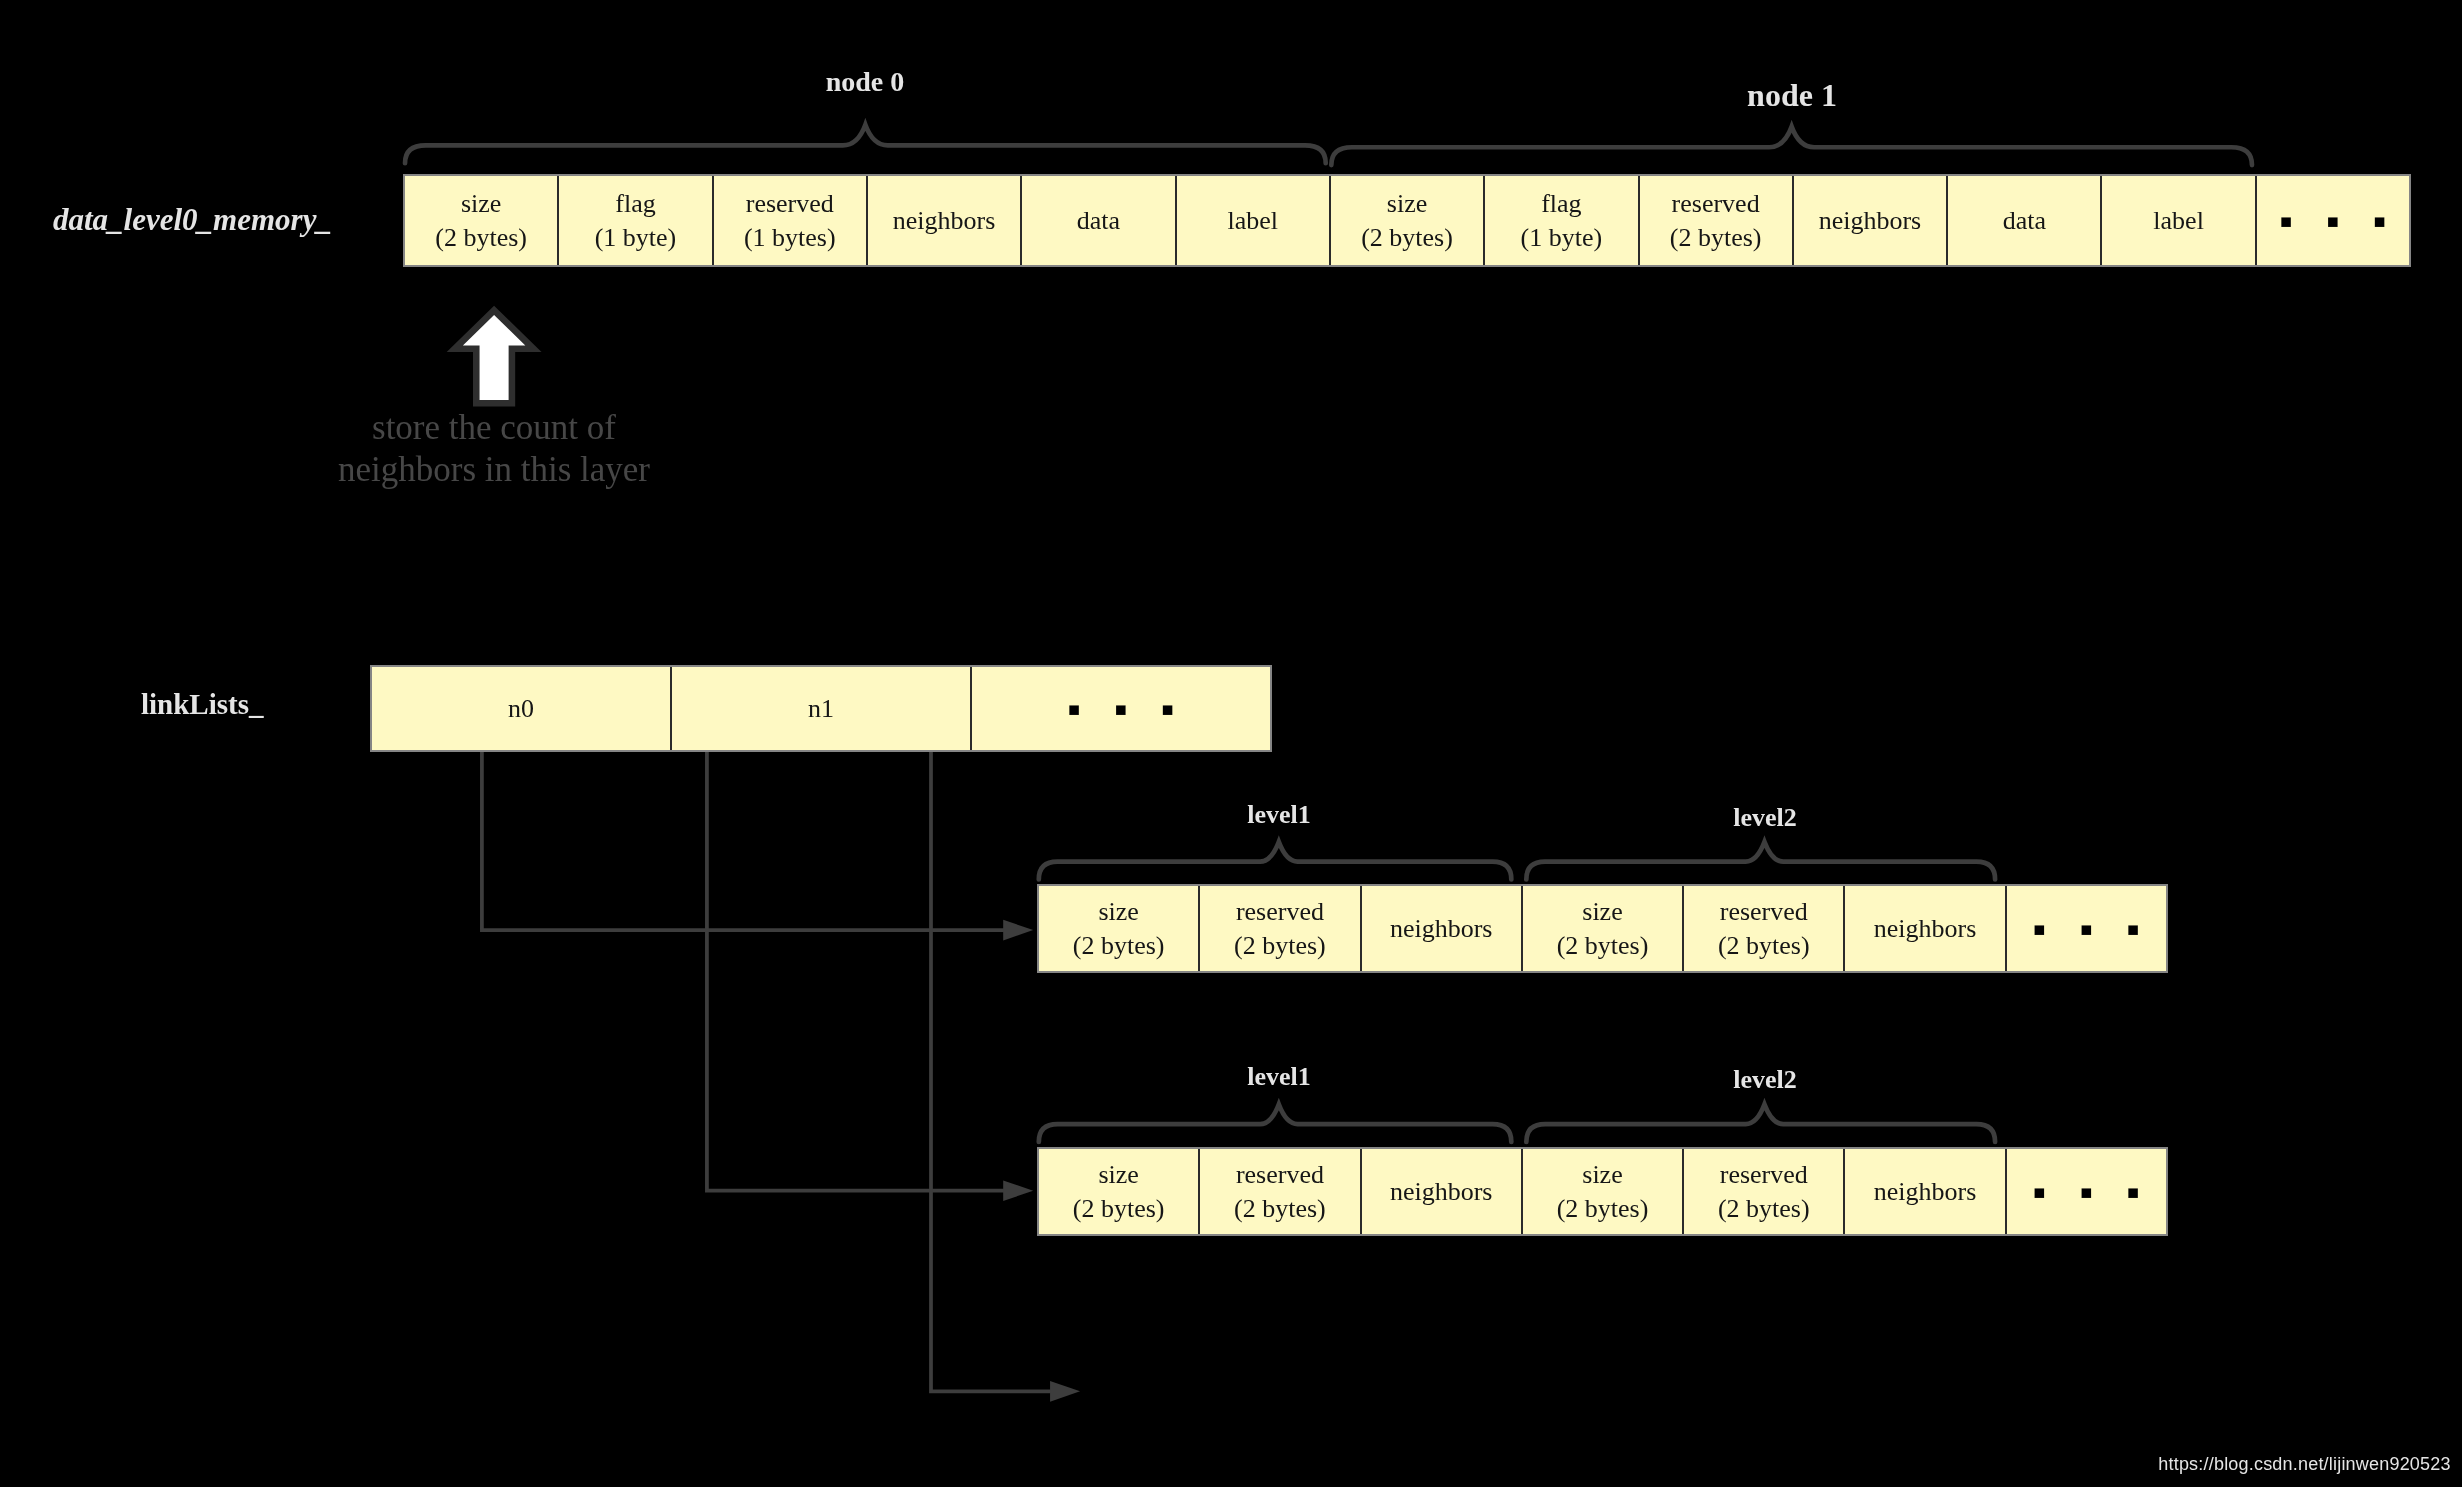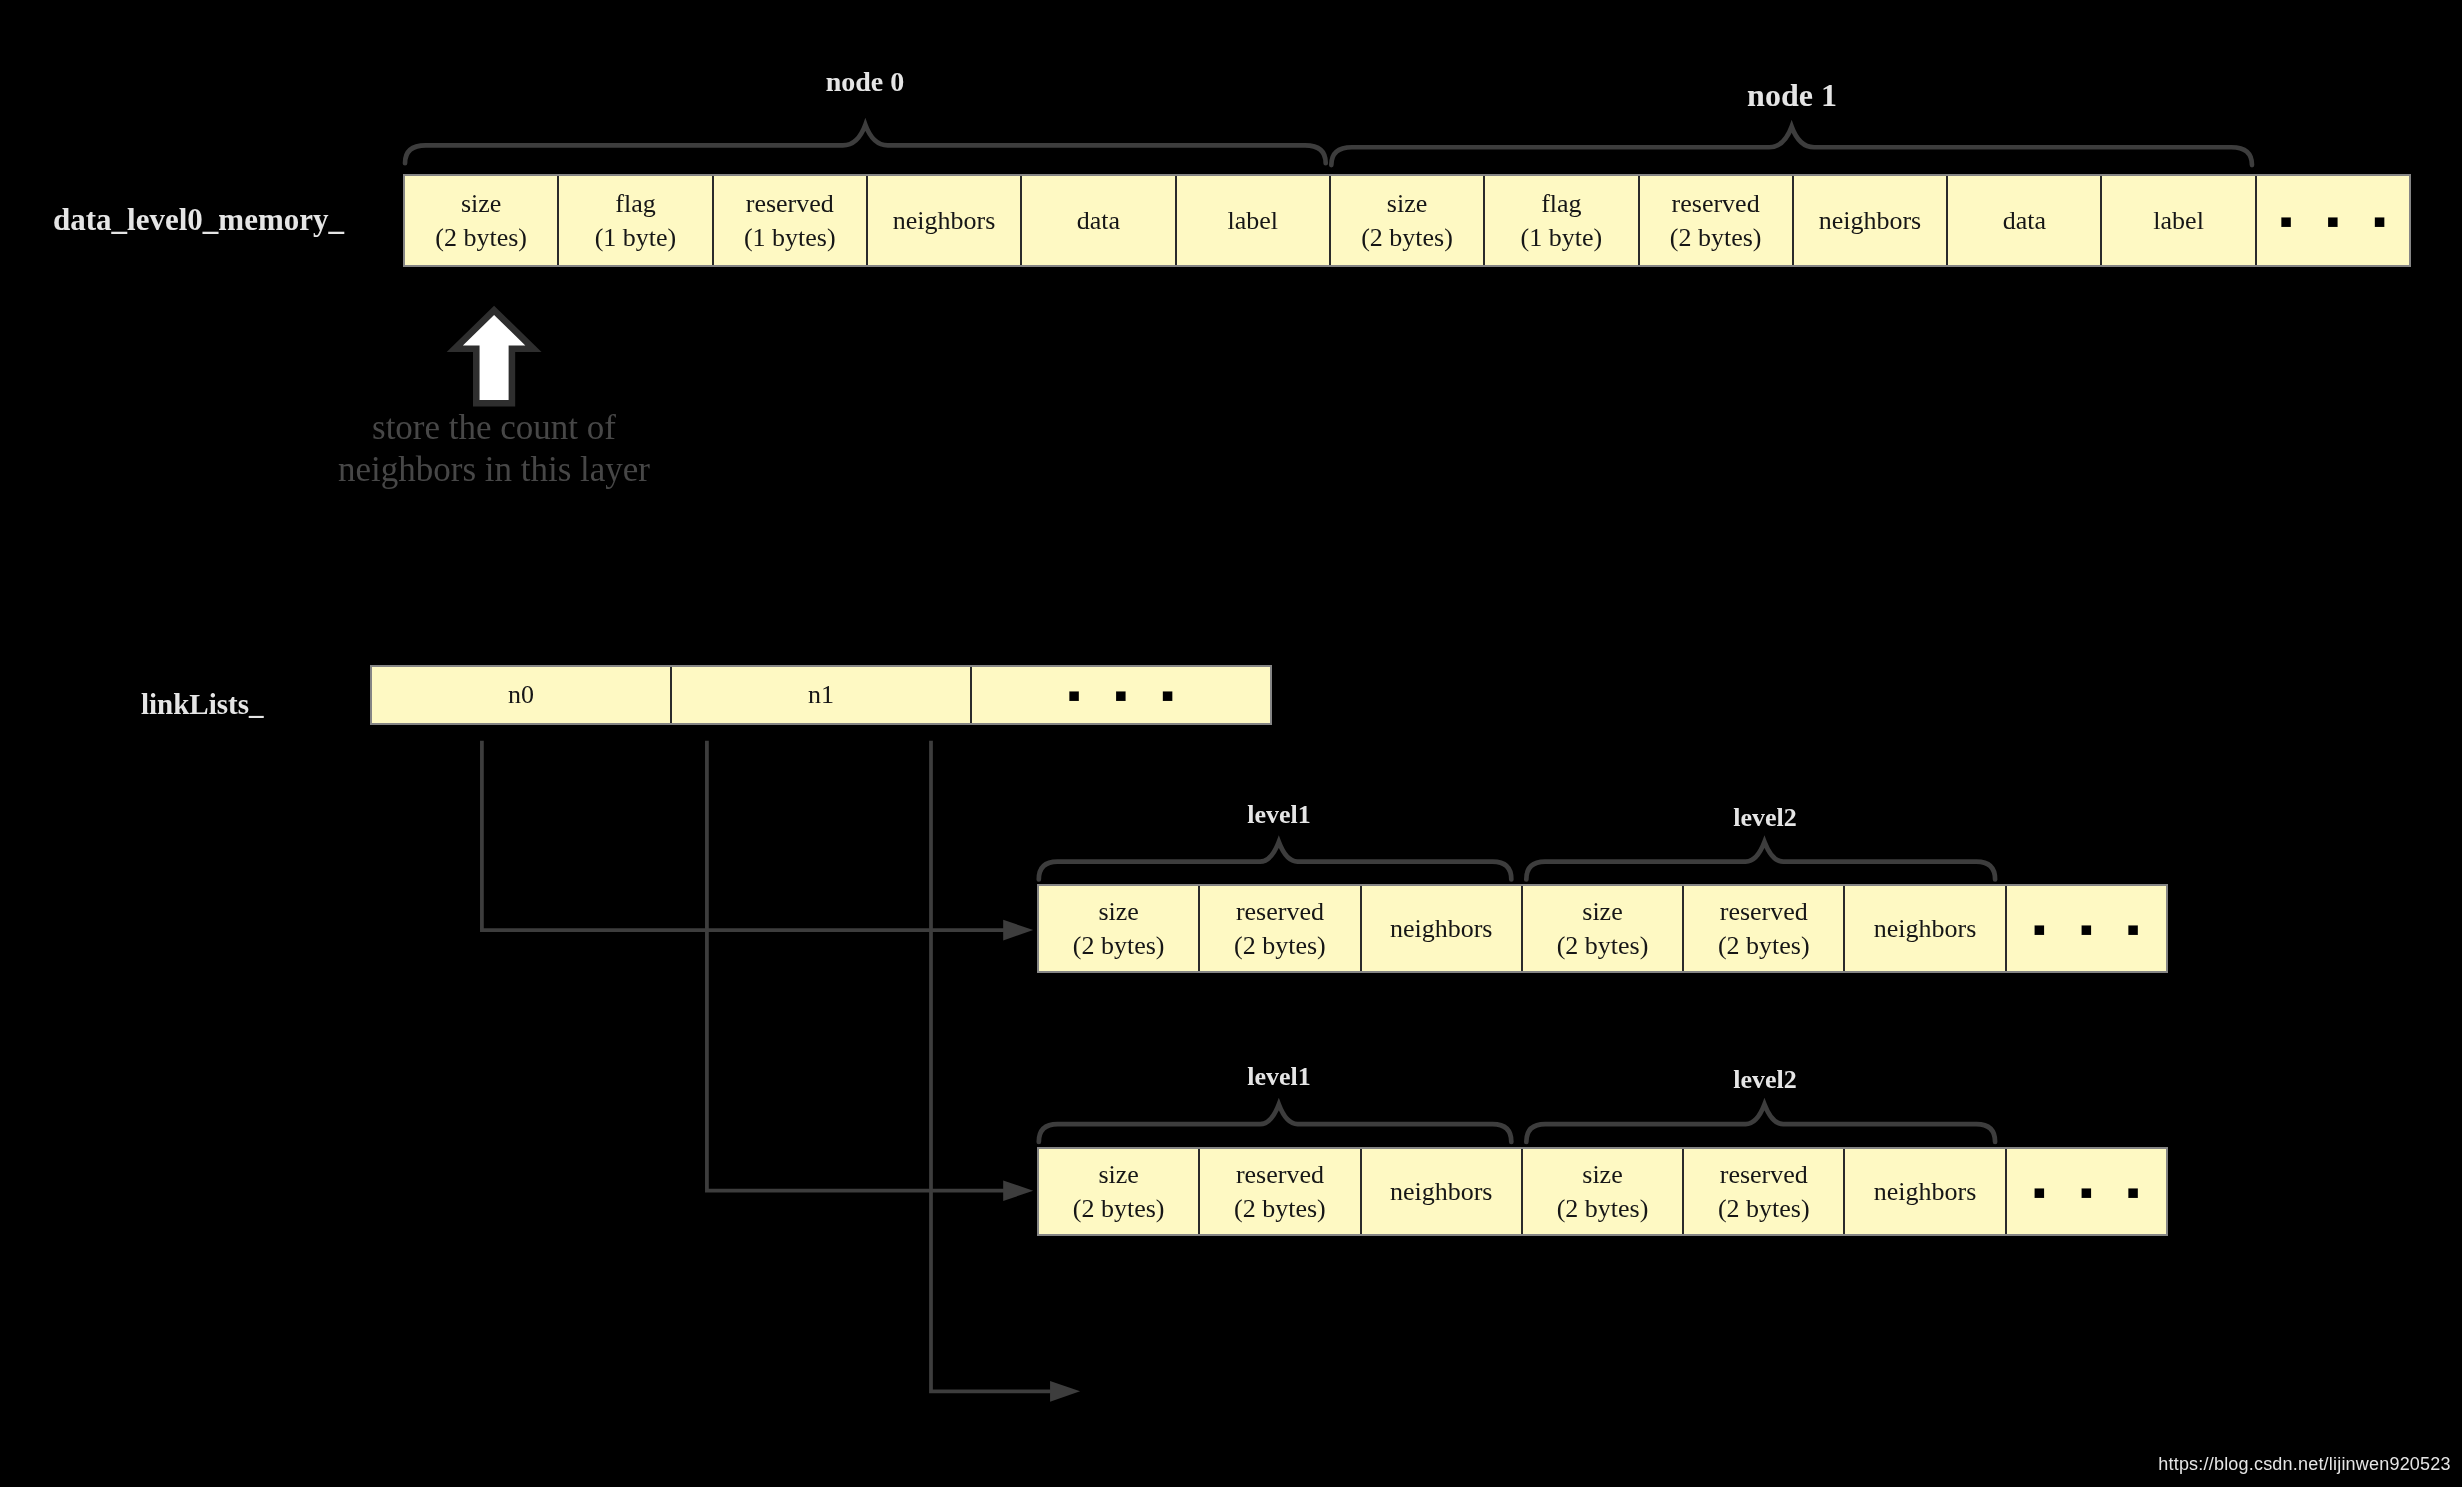--- a/index.html
+++ b/index.html
@@ -69,21 +69,21 @@
     </g>
     <g fill="#3d3d3d" stroke="none">
       <polygon points="1102,992 1070,981 1070,1003"></polygon>
       <polygon points="1102,1270 1070,1259 1070,1281"></polygon>
       <polygon points="1152,1484 1120,1473 1120,1495"></polygon>
     </g>
 
     <polygon fill="#ffffff" stroke="#2e2e2e" stroke-width="7" points="527,331 569,372 546,372 546,430 508,430 508,372 485,372"></polygon>
   </svg>
 
-  <div class="dlabel" style="left:53px; top:202px; font-size:31px;">data_level0_memory_</div>
+  <div class="dlabel" style="left:53px; top:202px; font-size:31px;font-style:italic;">data_level0_memory_</div>
   <div class="dlabel" style="left:141px; top:688px; font-size:29px;">linkLists_</div>
 
   <div class="dlabel center" style="left:865px; top:66px; font-size:28px;">node 0</div>
   <div class="dlabel center" style="left:1792px; top:77px; font-size:32px;">node 1</div>
 
   <div class="memrow" style="left:403px; top:174px; width:2008px; height:93px;">
     <div class="cell">size
 (2 bytes)</div>
     <div class="cell">flag
 (1 byte)</div>
@@ -100,21 +100,21 @@
 (2 bytes)</div>
     <div class="cell">neighbors</div>
     <div class="cell">data</div>
     <div class="cell">label</div>
     <div class="cell dots">■ ■ ■</div>
   </div>
 
   <div class="annotation" style="left:494px; top:407px;">store the count of
 neighbors in this layer</div>
 
-  <div class="memrow" style="left:370px; top:665px; width:902px; height:60px;">
+  <div class="memrow" style="left:370px; top:665px; width:902px; height:87px;">
     <div class="cell">n0</div>
     <div class="cell">n1</div>
     <div class="cell dots">■ ■ ■</div>
   </div>
 
   <div class="dlabel center" style="left:1279px; top:800px; font-size:26px;">level1</div>
   <div class="dlabel center" style="left:1765px; top:803px; font-size:26px;">level2</div>
 
   <div class="memrow" style="left:1037px; top:884px; width:1131px; height:89px;">
     <div class="cell">size

